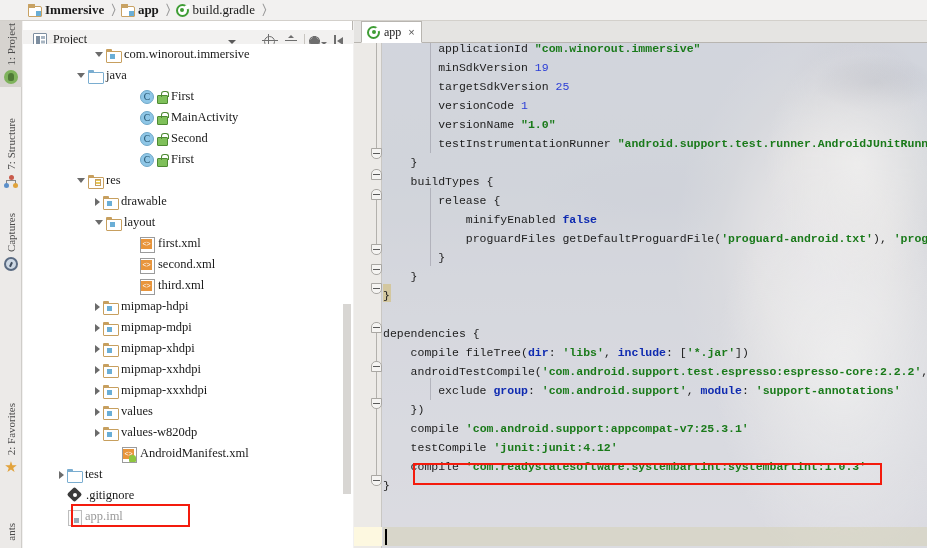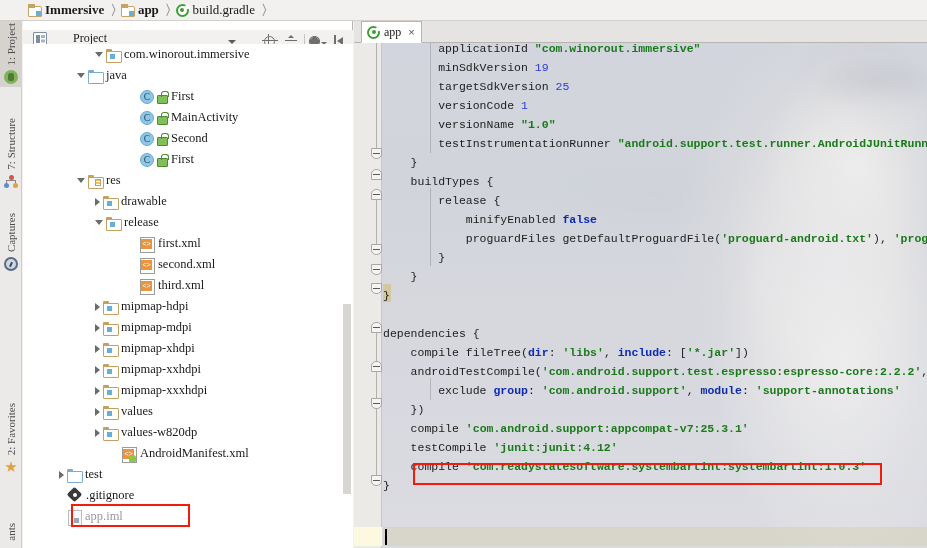--- a/index.html
+++ b/index.html
@@ -130,22 +130,22 @@
   
   .project-panel {
     position: absolute; left: 23px; top: 21px;
     width: 330px; height: 527px;
     background: #ffffff;
     border-right: 1px solid #b8b5b0;
   }
   .pp-header {
     position: absolute; left: 0; top: 9px; width: 330px; height: 22px;
     background: #f2f1f0;
-    border-bottom: 5px solid #14b8a6;
-    display: flex; align-items: center; gap: 20px;
+    border-bottom: 3px solid #14b8a6;
+    display: flex; align-items: center;
   }
   .pp-title {
     font-family: "Liberation Serif", serif; font-size: 12px;
     color: #1a1a1a; margin-left: 6px;
   }
   .pp-proj-ic {
     width: 14px; height: 13px; margin-left: 10px; position: relative;
     border: 1.3px solid #7d8ea0; background: #fff; border-radius: 1px;
   }
   .pp-proj-ic::before {
@@ -585,21 +585,21 @@
             <span class="sq"></span>
           </span>
           <span class="tlabel">drawable</span>
         </div>
         <div class="tnode">
           <span style="display:inline-block;width:72px;flex:none"></span>
           <span class="arrow-d"></span>
           <span class="ic-folder-mod">
             <span class="sq"></span>
           </span>
-          <span class="tlabel">release</span>
+          <span class="tlabel">layout</span>
         </div>
         <div class="tnode">
           <span style="display:inline-block;width:108px;flex:none"></span>
           <span class="arrow-none"></span>
           <span class="ic-xml"></span>
           <span class="tlabel">first.xml</span>
         </div>
         <div class="tnode">
           <span style="display:inline-block;width:108px;flex:none"></span>
           <span class="arrow-none"></span>

